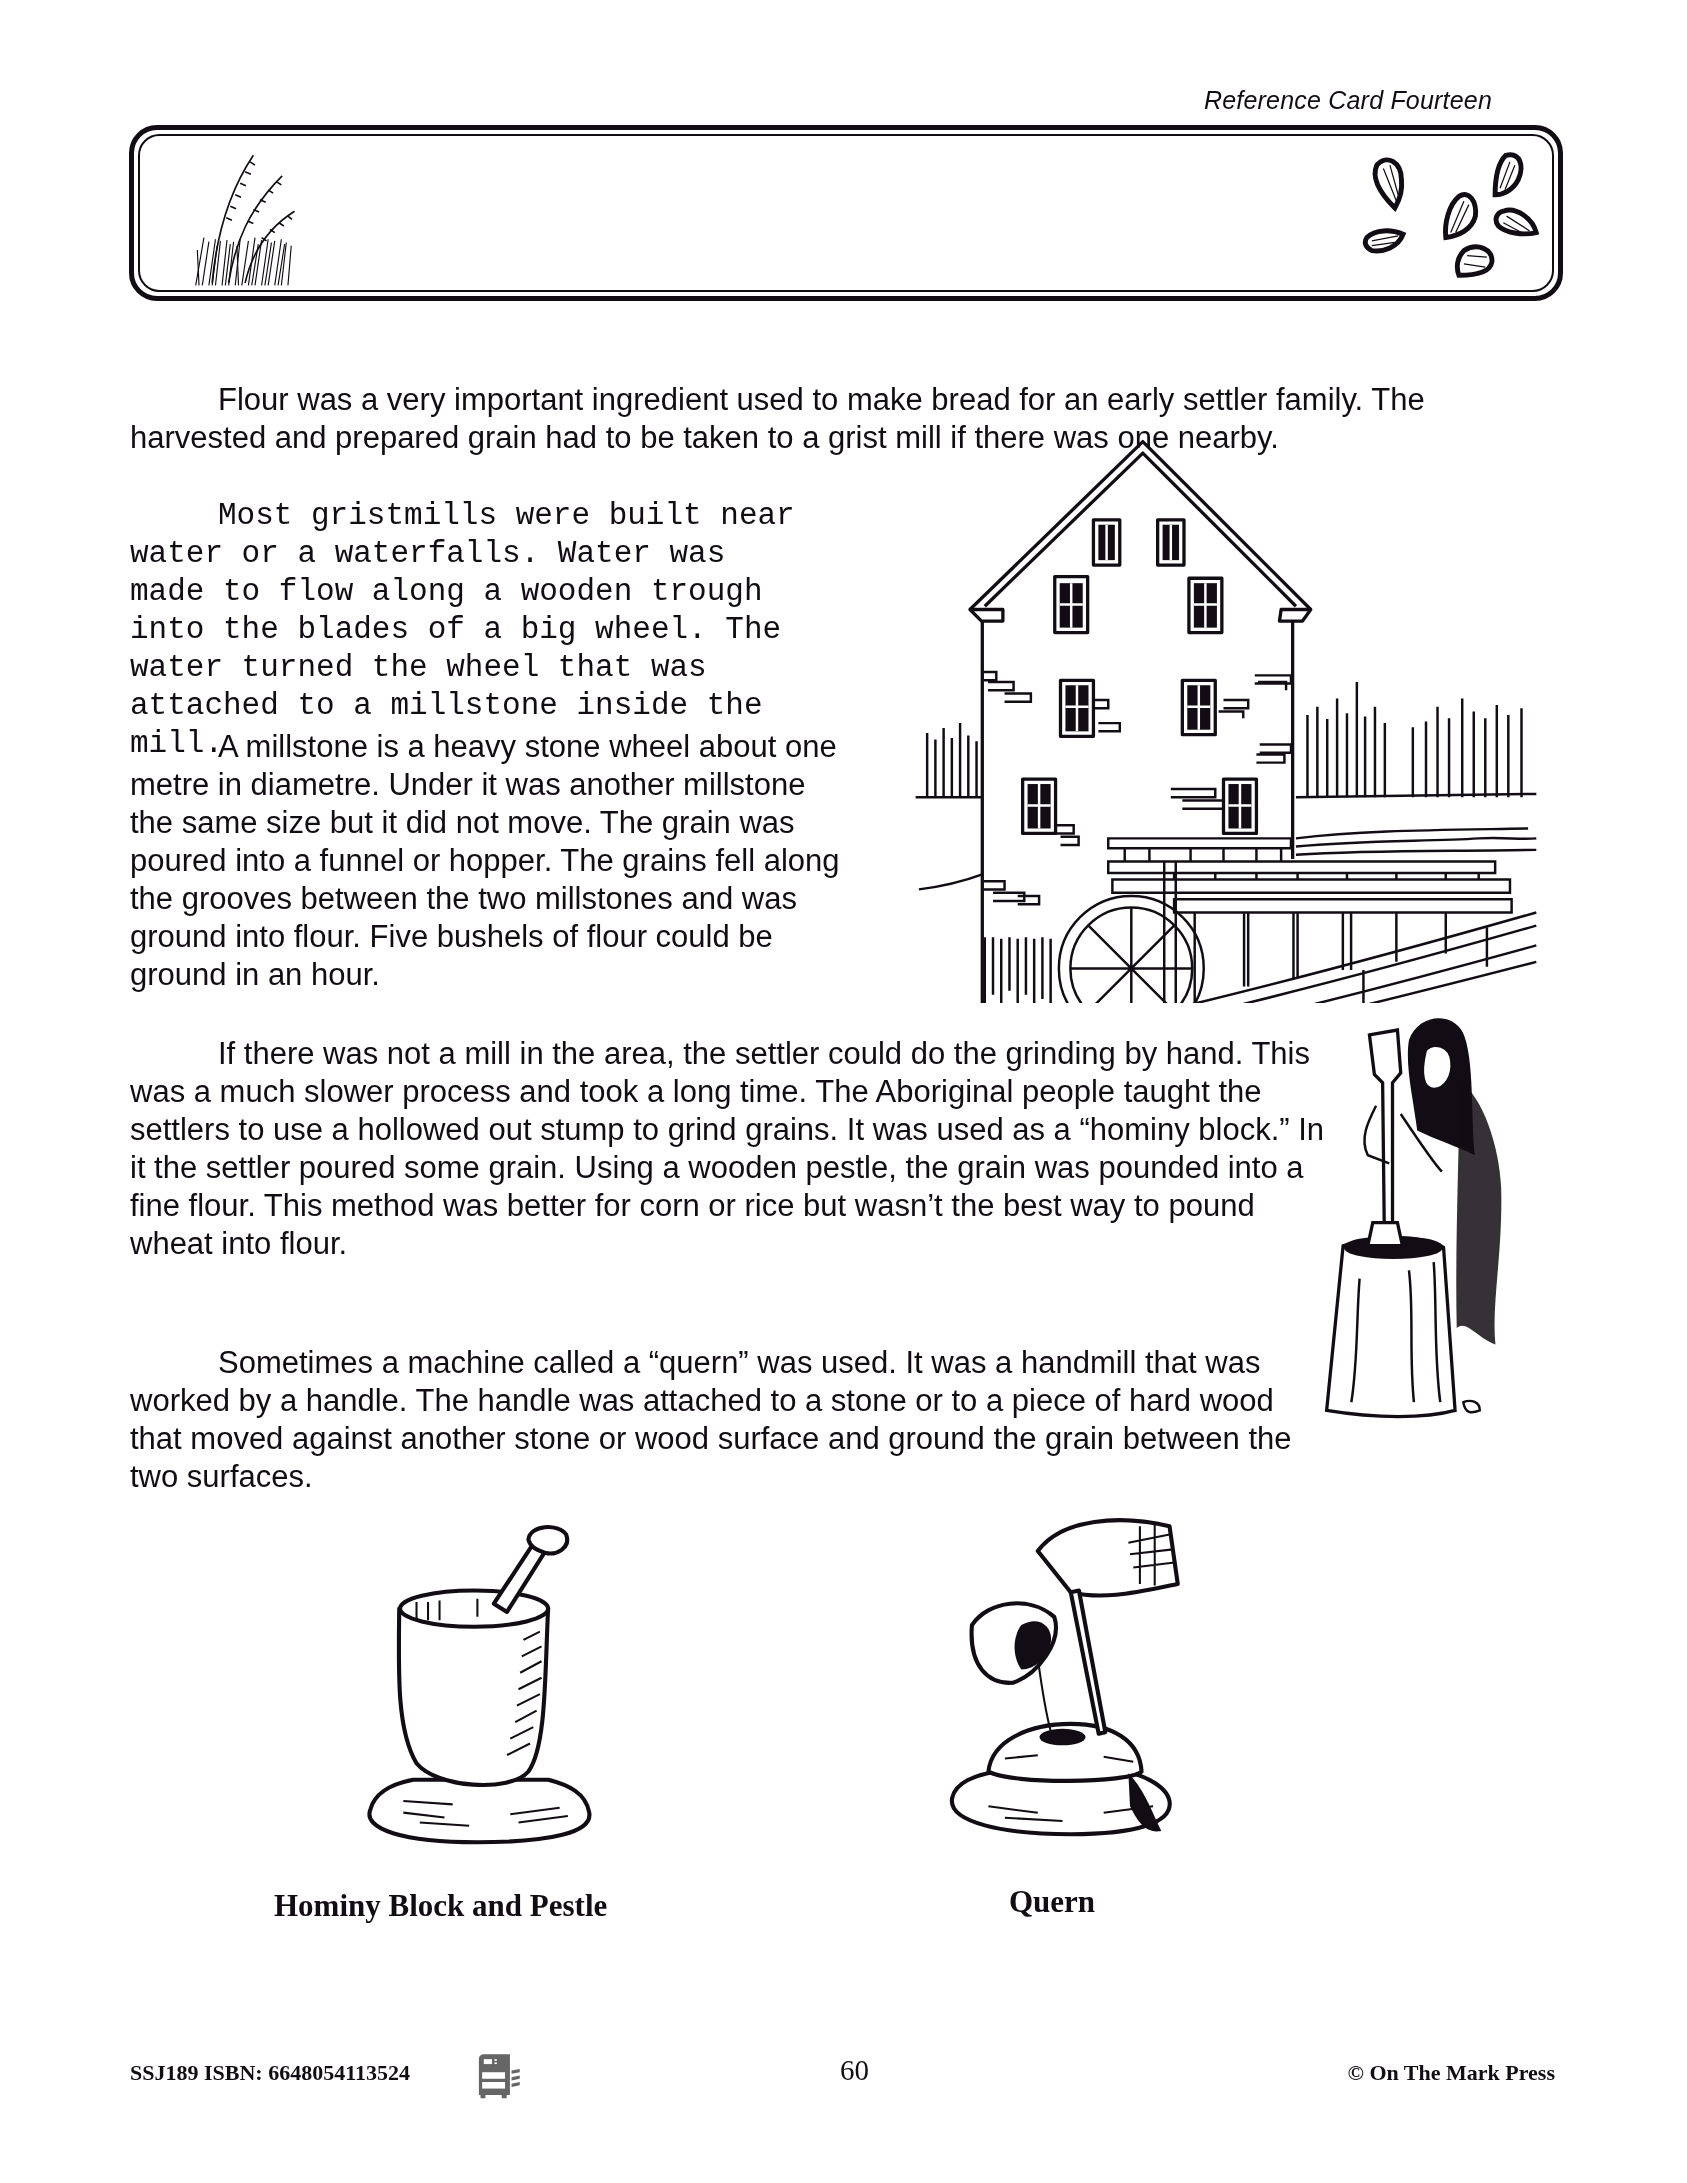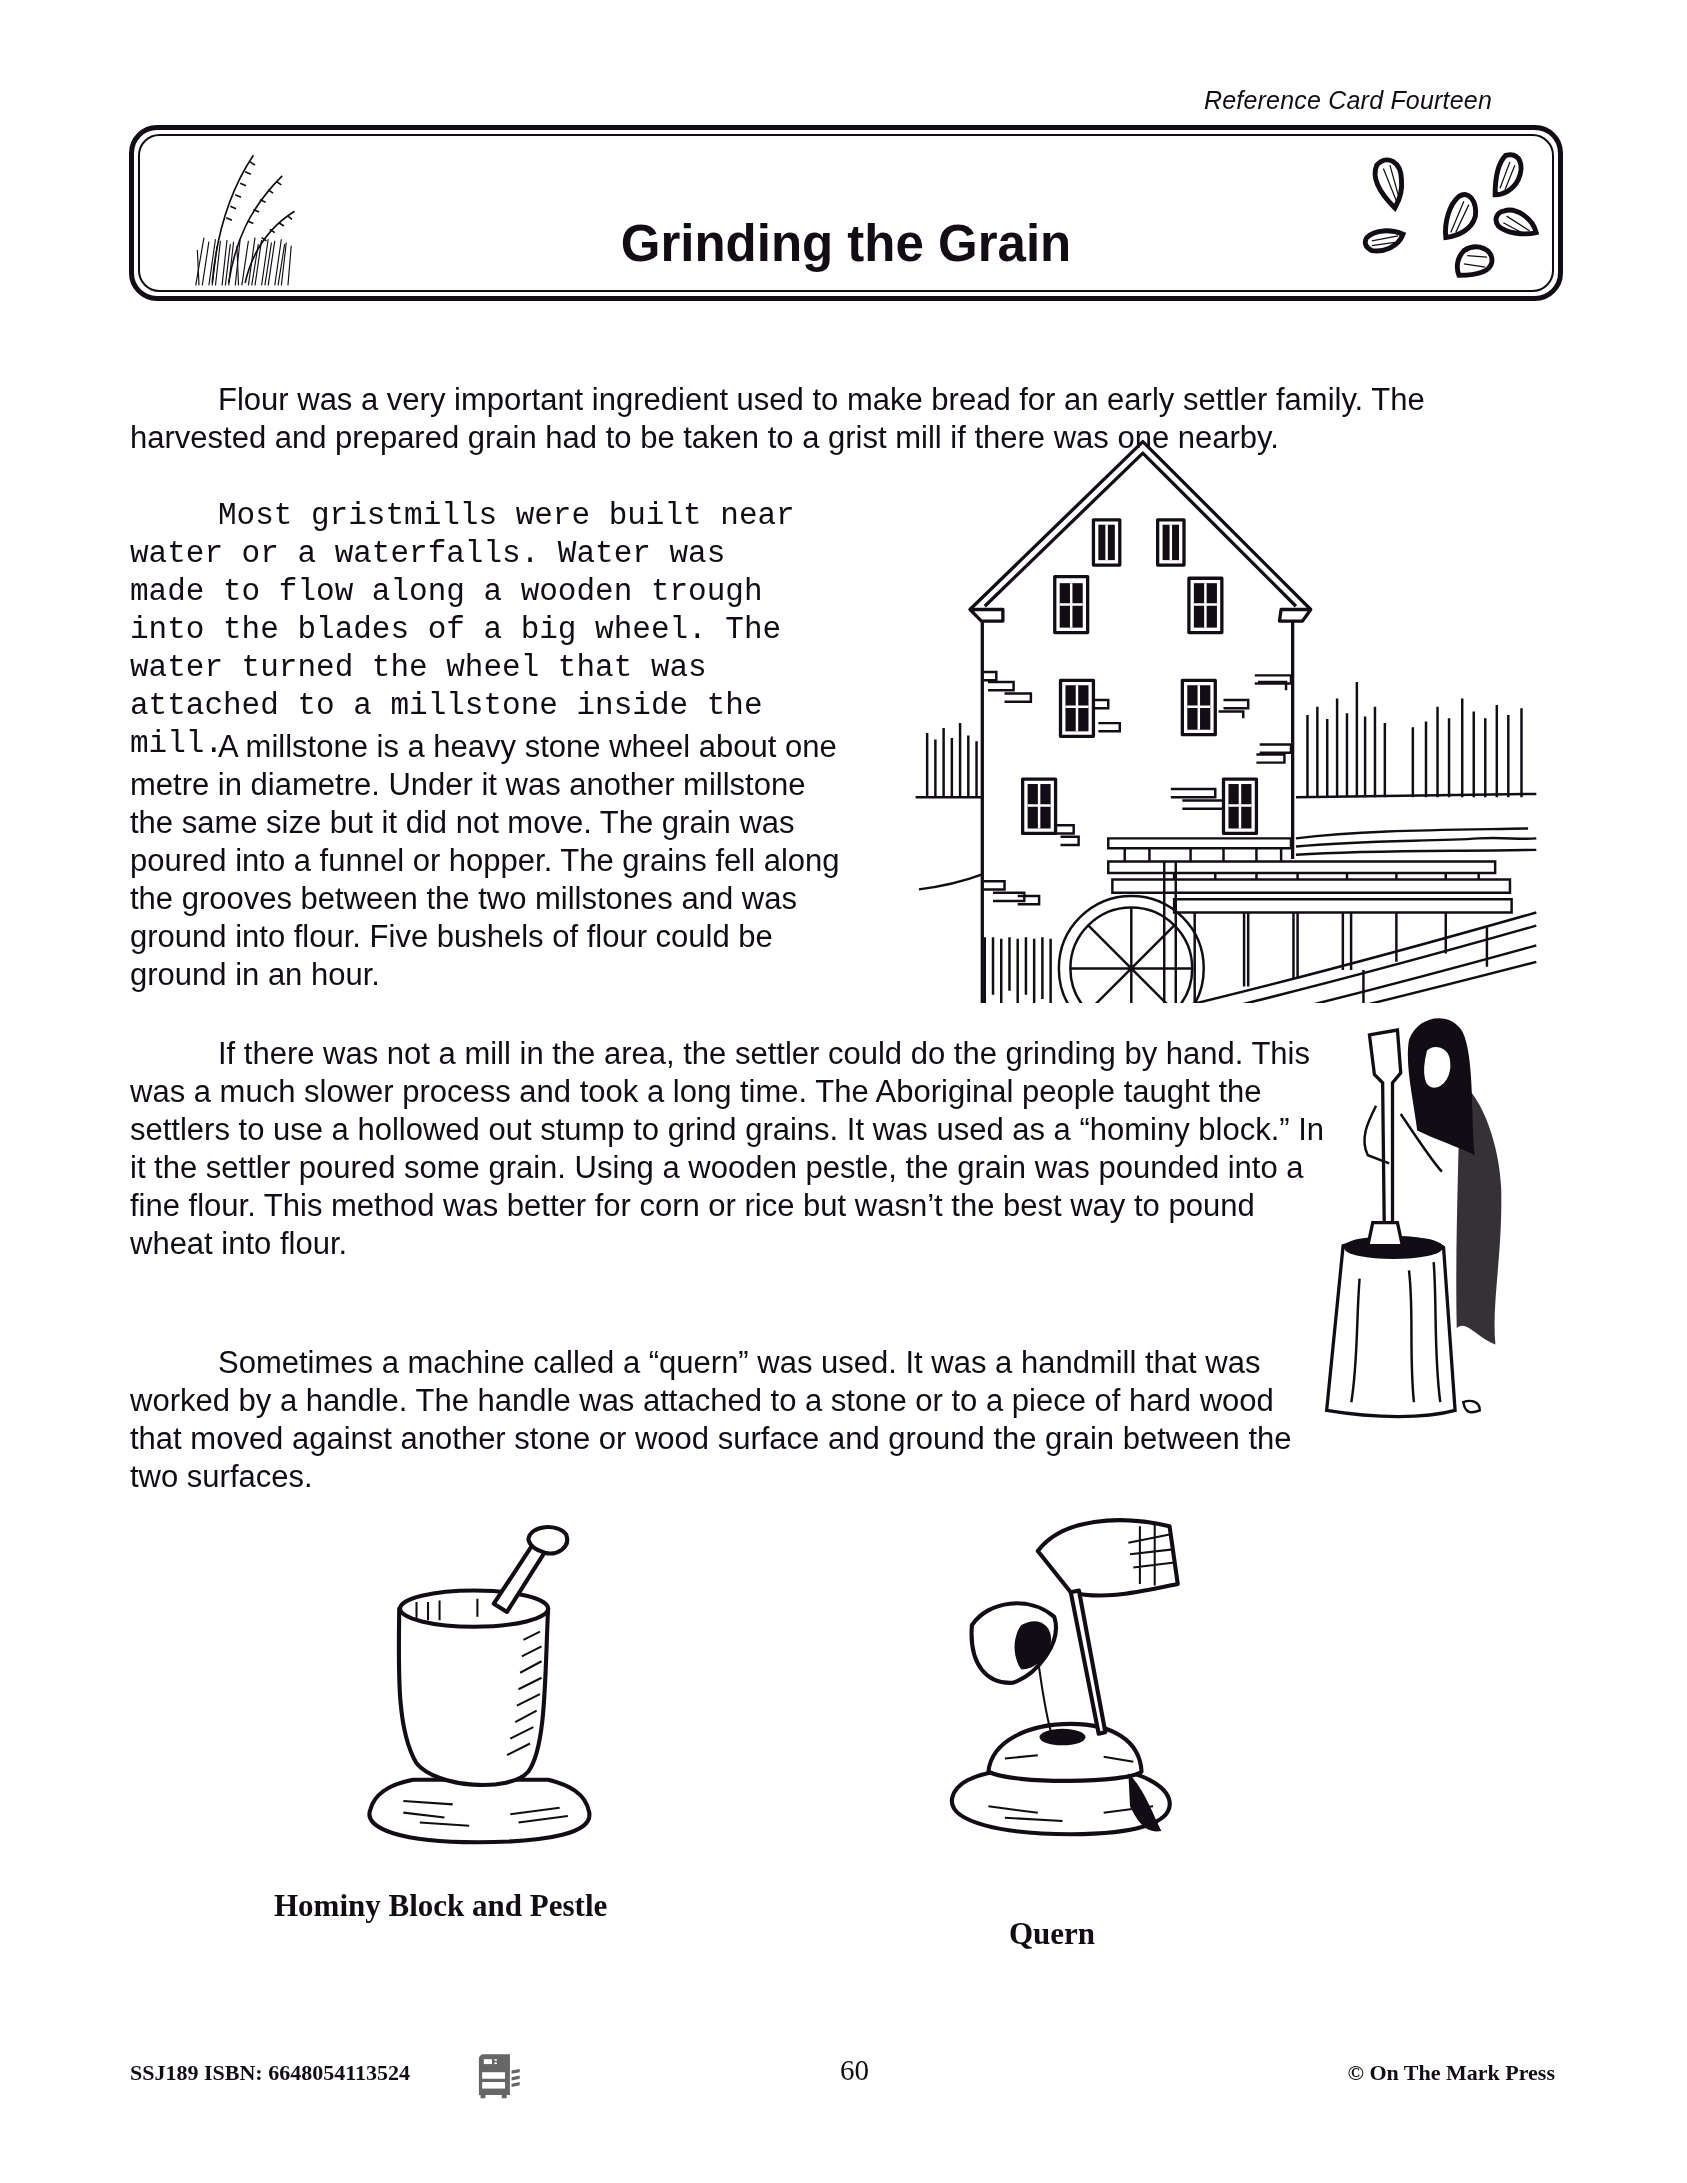--- a/index.html
+++ b/index.html
@@ -29,21 +29,21 @@
   .p4 { top: 987px; width: 1195px; }
   .p5 { top: 1296px; width: 1195px; }
 
   .mill { left: 902px; top: 435px; width: 643px; height: 568px; }
   .woman { left: 1310px; top: 1007px; width: 235px; height: 424px; }
   .hominy { left: 354px; top: 1516px; width: 255px; height: 330px; }
   .quern { left: 939px; top: 1493px; width: 247px; height: 363px; }
 
   .caption { font-family: "Liberation Serif", serif; font-weight: bold; font-size: 31px; }
   .cap-hominy { left: 274px; top: 1888px; }
-  .cap-quern { left: 1009px; top: 1884px; margin-top: 32px; }
+  .cap-quern { left: 1009px; top: 1884px; }
 
   .footer { font-family: "Liberation Serif", serif; top: 2060px; font-size: 22px; }
   .foot-left { left: 130px; font-weight: bold; }
   .foot-icon { left: 474px; top: 2051px; width: 49px; height: 49px; }
   .foot-page { left: 816px; font-size: 29px; top: 2054px; margin-left: 24px; }
   .foot-right { left: 1318px; width: 237px; text-align: right; font-weight: bold; }
   svg { display: block; }
 </style>
 </head>
 <body>
@@ -63,21 +63,20 @@
         <path d="M118 42 l6 4 M108 52 l6 4 M98 64 l7 3 M90 76 l7 3 M83 90 l7 3"></path>
         <path d="M132 84 l5 4 M121 92 l6 4 M110 100 l6 4 M100 110 l6 4"></path>
       </g>
       <g stroke="#120d14" stroke-width="1.4">
         <path d="M20 168 L30 110 M28 168 L36 115 M36 168 L44 112 M44 168 L50 114 M52 168 L58 113 M60 168 L66 115 M68 168 L74 112 M76 168 L84 114 M84 168 L92 110 M92 168 L100 113 M100 168 L108 112 M108 168 L116 114 M116 168 L124 112 M124 168 L130 116 M132 168 L136 120"></path>
         <path d="M24 168 L22 125 M40 168 L46 120 M56 168 L62 118 M72 168 L70 120 M88 168 L96 118 M104 168 L112 116 M120 168 L128 118"></path>
       </g>
     </svg>
   </div>
 
-  <div class="abs title-line2">Grinding the Grain</div>
 
   <div class="abs seeds">
     <svg width="189" height="144" viewBox="0 0 230 175">
       <g fill="#fff" stroke="#120d14" stroke-width="6">
         <path d="M18 22 C30 8 48 18 48 40 C50 58 42 70 40 74 C28 62 10 40 18 22 Z"></path>
         <path d="M175 10 C192 6 198 22 190 40 C184 52 172 58 162 58 C162 40 165 20 175 10 Z"></path>
         <path d="M118 60 C130 52 140 66 138 84 C134 100 118 108 102 110 C100 92 106 70 118 60 Z"></path>
         <path d="M172 78 C188 72 208 88 212 104 C196 108 174 104 166 96 C160 88 164 80 172 78 Z"></path>
         <path d="M6 110 C16 100 36 100 50 106 C44 122 26 128 12 126 C4 122 2 116 6 110 Z"></path>
         <path d="M124 126 C140 116 160 124 158 140 C156 152 138 156 118 156 C114 146 116 134 124 126 Z"></path>

